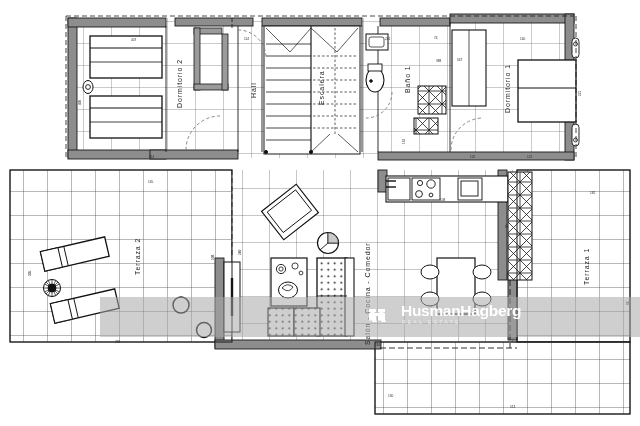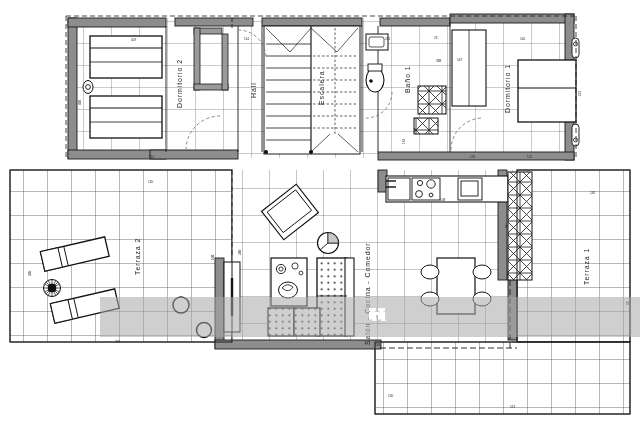--- a/index.html
+++ b/index.html
@@ -385,15 +385,19 @@
   <div id="watermark-band"></div>
 
   <div id="watermark">
     <svg id="wm-mark" viewBox="0 0 52 42" xmlns="http://www.w3.org/2000/svg">
       <path d="M2 10 h14 v6 h-3 v8 h3 v9 h-14 v-9 h3 v-8 h-3 z
                M20 10 h14 v6 h-3 v8 h3 v9 h-14 v-9 h3 v-8 h-3 z" fill="#ffffff"></path>
       <rect x="2" y="18" width="32" height="6" fill="#ffffff"></rect>
       <path d="M10 31 h6 l2 5 h-10 z" fill="#ffffff"></path>
       <path d="M28 31 h6 l2 5 h-10 z" fill="#ffffff"></path>
     </svg>
+    <div id="wm-text">
+      <div id="wm-name">HusmanHagberg</div>
+      <div id="wm-sub">REAL ESTATE</div>
+    </div>
   </div>
 
 </div>
 
 </body></html>

